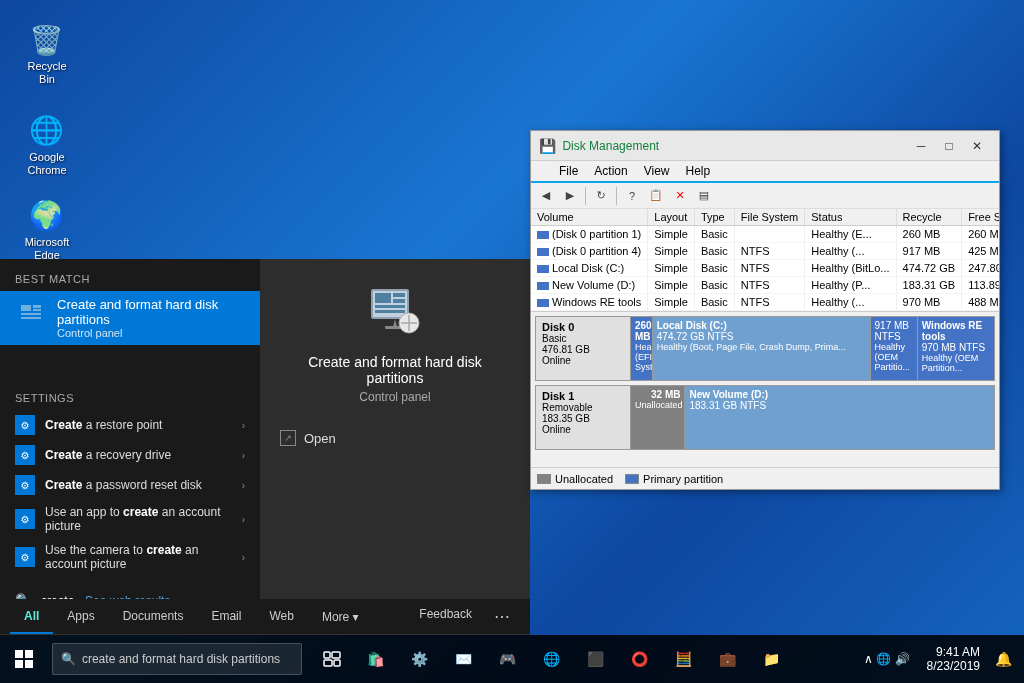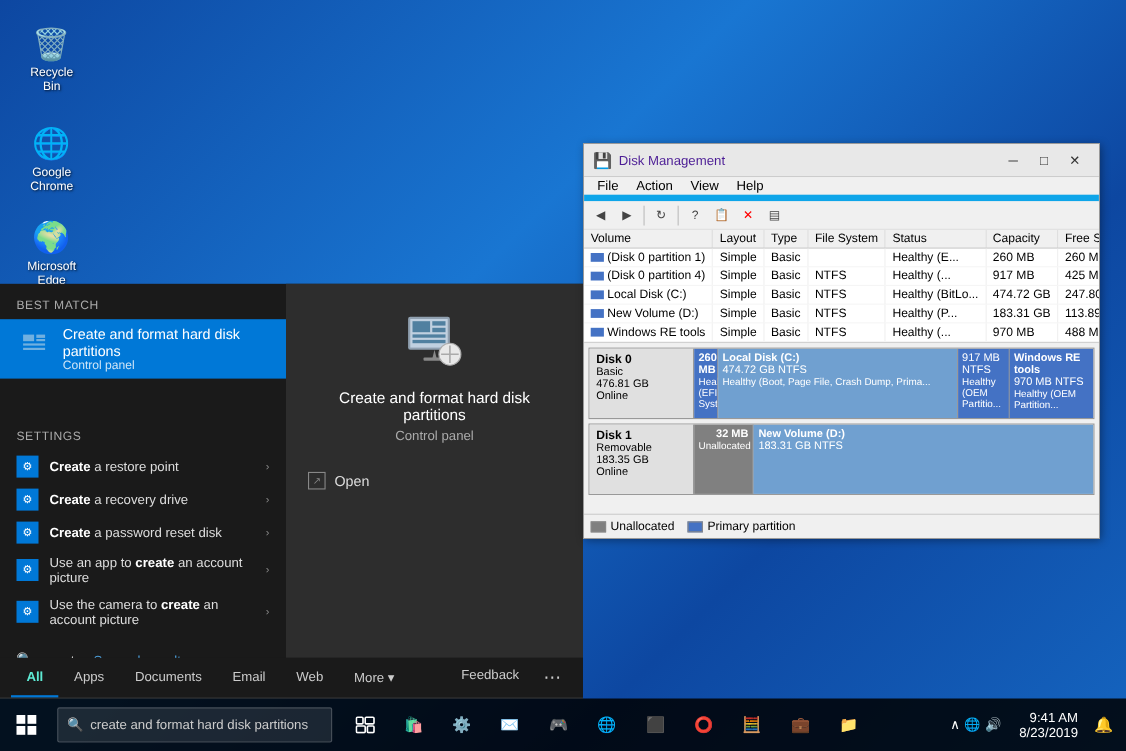--- a/index.html
+++ b/index.html
@@ -403,21 +403,21 @@
       align-items: center;
       padding: 0 8px;
       border-bottom: 1px solid #ccc;
     }
     .window-title-icon {
       margin-right: 6px;
       font-size: 14px;
     }
     .window-title-text {
       font-size: 12px;
-      color: #4c1d95;
+      color: #15803d;
       flex: 1;
     }
     .window-controls {
       display: flex;
       gap: 0;
     }
     .win-btn {
       width: 28px;
       height: 28px;
       display: flex;
@@ -426,22 +426,22 @@
       cursor: pointer;
       font-size: 12px;
       color: #333;
     }
 
     .window-menubar {
       background: #f0f0f0;
       height: 22px;
       display: flex;
       align-items: center;
-      padding: 0 4px;
-      border-bottom: 6px solid #0ea5e9;
+      padding: 0 20px;
+      border-bottom: 2px solid #0ea5e9;
     }
     .menu-item {
       padding: 2px 8px;
       font-size: 12px;
       cursor: pointer;
       color: #000;
     }
 
     .window-toolbar {
       background: #f0f0f0;
@@ -637,21 +637,21 @@
 
     <div class="disk-table">
       <table>
         <thead>
           <tr>
             <th>Volume</th>
             <th>Layout</th>
             <th>Type</th>
             <th>File System</th>
             <th>Status</th>
-            <th>Capacity</th>
+            <th>Recycle</th>
             <th>Free Sp...</th>
 
           </tr>
         </thead>
         <tbody id="disk-table-body">
         <tr>
       <td><span style="display:inline-block;width:12px;height:8px;background:#4472c4;margin-right:3px;vertical-align:middle;"></span>(Disk 0 partition 1)</td>
       <td>Simple</td>
       <td>Basic</td>
       <td></td>

